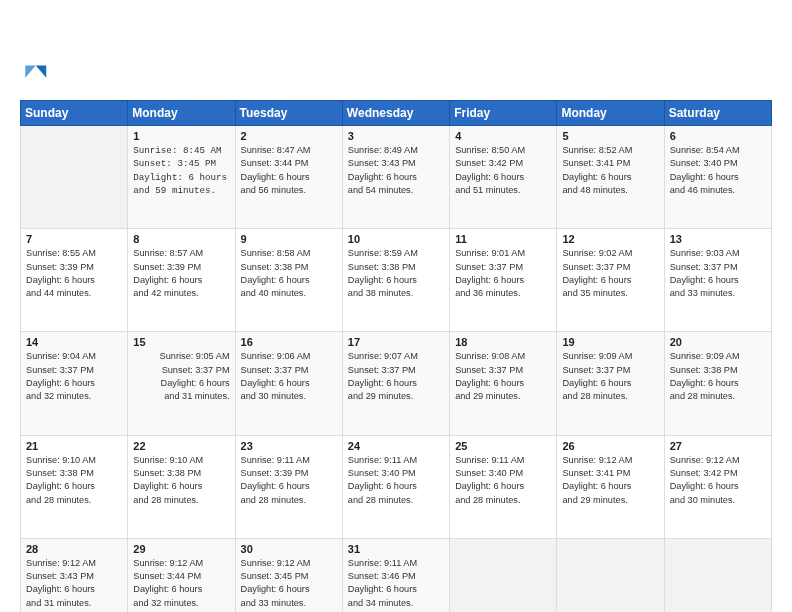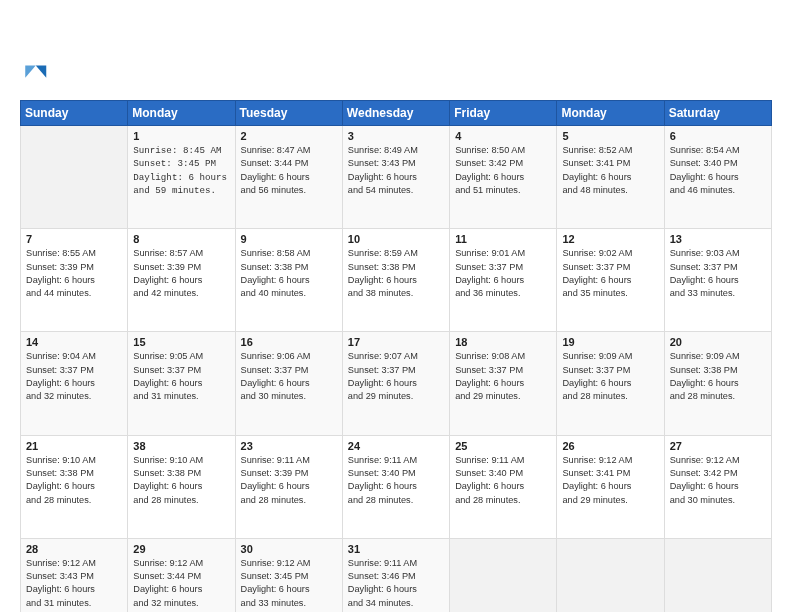--- a/index.html
+++ b/index.html
@@ -234,21 +234,21 @@
         <tr>
           <td>
             <span class="day-num">14</span>
             <div class="day-info" style="white-space: pre-line;">Sunrise: 9:04 AM
 Sunset: 3:37 PM
 Daylight: 6 hours
 and 32 minutes.</div>
           </td>
           <td>
             <span class="day-num">15</span>
-            <div class="day-info" style="white-space: pre-line;">Sunrise: 9:05 AM
+            <div class="day-info" style="white-space: pre-line; text-align: right;">Sunrise: 9:05 AM
 Sunset: 3:37 PM
 Daylight: 6 hours
 and 31 minutes.</div>
           </td>
           <td>
             <span class="day-num">16</span>
             <div class="day-info" style="white-space: pre-line;">Sunrise: 9:06 AM
 Sunset: 3:37 PM
 Daylight: 6 hours
 and 30 minutes.</div>
@@ -284,21 +284,21 @@
         </tr>
         <tr>
           <td>
             <span class="day-num">21</span>
             <div class="day-info" style="white-space: pre-line;">Sunrise: 9:10 AM
 Sunset: 3:38 PM
 Daylight: 6 hours
 and 28 minutes.</div>
           </td>
           <td>
-            <span class="day-num">38</span>
+            <span class="day-num">22</span>
             <div class="day-info" style="white-space: pre-line;">Sunrise: 9:10 AM
 Sunset: 3:38 PM
 Daylight: 6 hours
 and 28 minutes.</div>
           </td>
           <td>
             <span class="day-num">23</span>
             <div class="day-info" style="white-space: pre-line;">Sunrise: 9:11 AM
 Sunset: 3:39 PM
 Daylight: 6 hours

